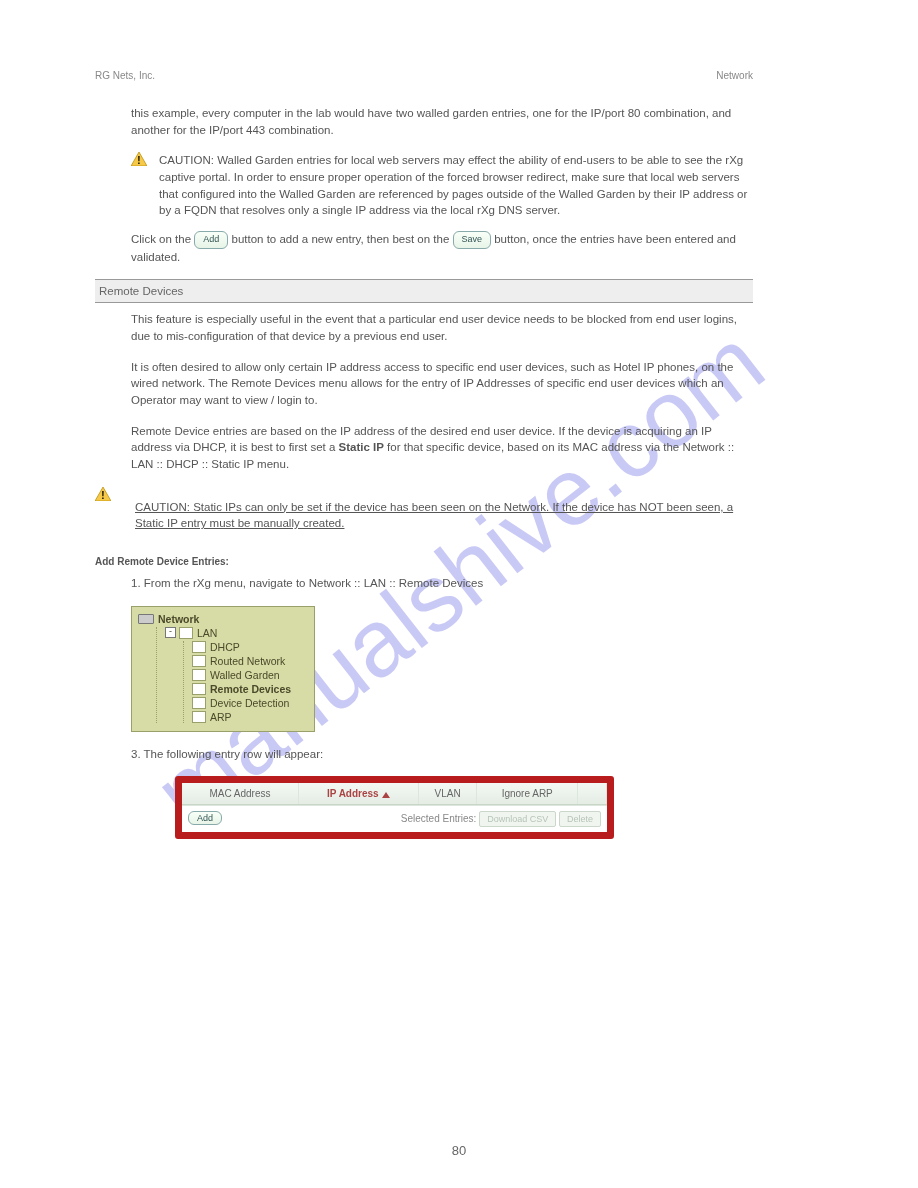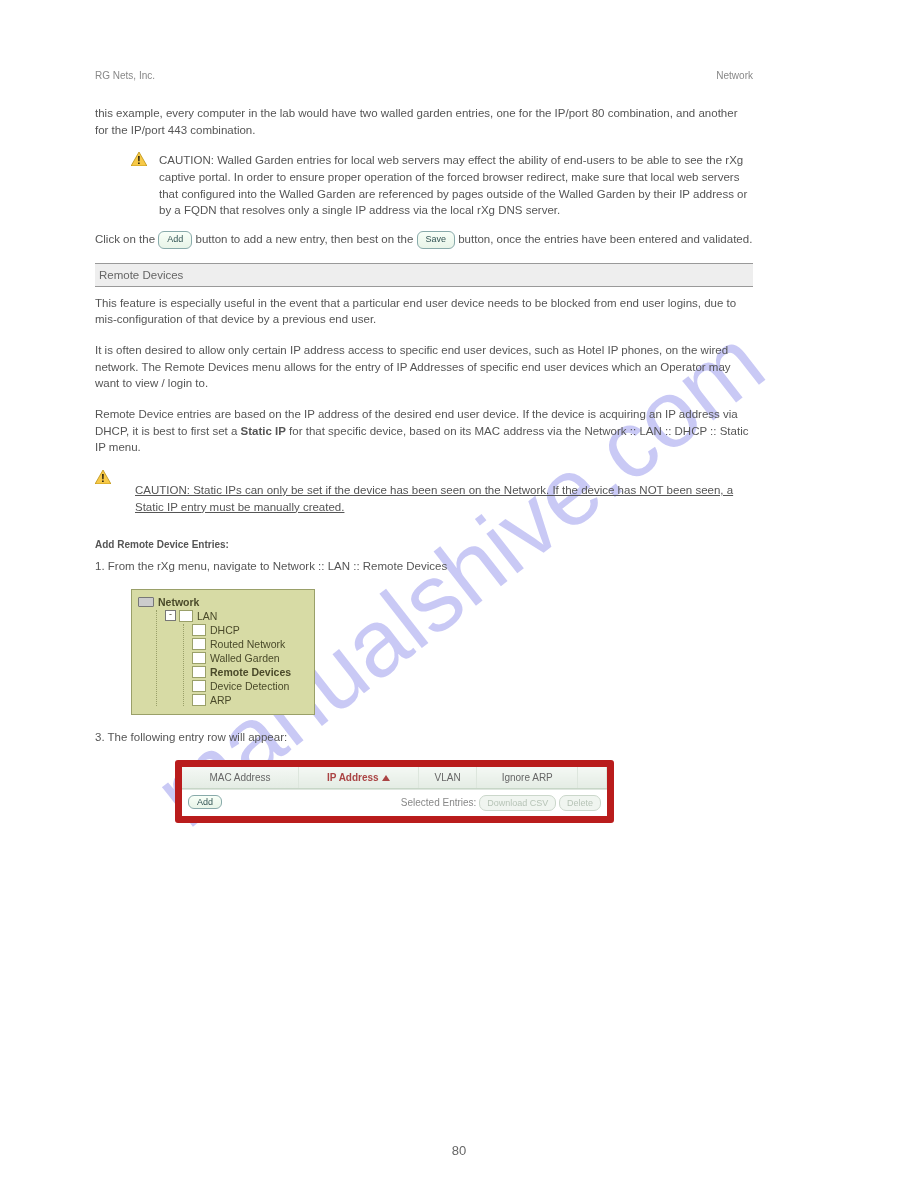--- a/index.html
+++ b/index.html
@@ -28,21 +28,21 @@
   }
   .page {
     position: relative;
     z-index: 10;
     padding: 70px 165px 40px 95px;
   }
   .header-row { font-size: 10px; color: #888; margin-bottom: 24px; }
   .header-row .left { display:inline-block; }
   .header-row .right { float:right; }
   p, div.txt { font-size: 11.5px; line-height: 1.45; color: #555; margin: 0 0 14px 0; }
-  .indent { }
+  .indent { margin-left: 36px; }
   .warn-row { display: flex; align-items: flex-start; margin-bottom: 12px; margin-left: 36px;}
   .warn-icon { flex: 0 0 18px; margin-right: 10px; }
   .btn { display:inline-block; border:1px solid #8aa; background: linear-gradient(#f8fff8,#e8f4e8); font-size:9px; padding:1px 8px; border-radius:6px; color:#355; vertical-align:middle;}
   .section-bar {
     height: 22px;
     background: #eee;
     border-top: 1px solid #999;
     border-bottom: 1px solid #999;
     margin: 10px 0 8px 0;
     font-size: 11.5px;
@@ -88,21 +88,21 @@
   }
   .table-wrap th.sort { color:#aa4444; font-weight:bold;}
   .table-wrap td { padding: 5px 8px; color:#aa4444; border-right:1px solid #eef3ee; background:#f4faf2;}
   .table-wrap td.norm { color:#555;}
   .table-wrap .footer { padding:5px 6px; color:#888; background:#fff; border-top:1px solid #dde6dd;}
   .table-wrap .footer .right-group { float:right; }
   .sq { display:inline-block; width:10px; height:10px; border:1px solid #bbb; background:#fff; }
   .triangle-up { display:inline-block; width:0;height:0;border-left:4px solid transparent;border-right:4px solid transparent;border-bottom:6px solid #aa4444; vertical-align:middle; margin-left:3px;}
   .page-no { position:absolute; bottom: 30px; left:0; width:100%; text-align:center; font-size:13px; color:#666;}
   .warning-tri { width:16px; height:14px; }
-  .disabled-btn { display:inline-block; border:1px solid #cbd7cb; background:#f0f5f0; font-size:9px; color:#b7c4b7; padding:2px 7px; border-radius:7px;}
+  .disabled-btn { display:inline-block; border:1px solid #cbd7cb; background:#f0f5f0; font-size:9px; color:#b7c4b7; padding:2px 7px; border-radius:2px;}
 </style>
 </head>
 <body>
 
 <div class="watermark">manualshive.com</div>
 
 <div class="page">
 
   <div class="header-row">
     <span class="left">RG Nets, Inc.</span>

